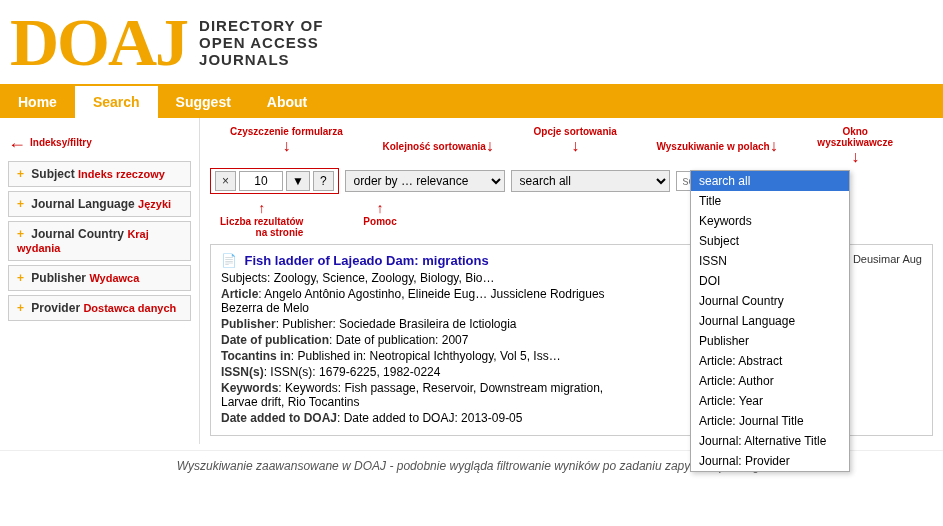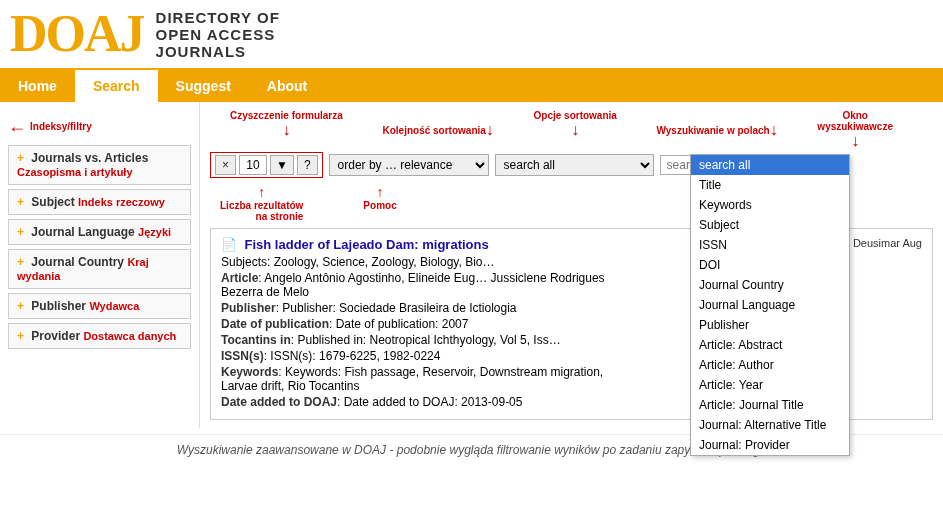--- a/index.html
+++ b/index.html
@@ -1,21 +1,21 @@
 <!DOCTYPE html>
 <html><head>
   <meta charset="utf-8">
   <style>
     * { box-sizing: border-box; margin: 0; padding: 0; }
     body { font-family: Arial, sans-serif; font-size: 13px; background: #fff; width: 943px; }
 
     
     .header { display: flex; align-items: center; padding: 8px 10px; border-bottom: 2px solid #f0a500; }
     .logo-doaj { display: flex; align-items: center; }
-    .logo-letters { font-size: 52px; font-weight: bold; color: #f0a500; line-height: 1; letter-spacing: -2px; font-family: Georgia, serif; }
+    .logo-letters { font-size: 68px; font-weight: bold; color: #f0a500; line-height: 1; letter-spacing: -2px; font-family: Georgia, serif; }
     .logo-text { margin-left: 12px; }
     .logo-text .dir { font-size: 15px; font-weight: bold; color: #333; letter-spacing: 1px; }
 
     
     .nav { background: #f0a500; display: flex; padding: 0; }
     .nav-item { padding: 8px 18px; color: #fff; font-weight: bold; font-size: 14px; cursor: pointer; text-decoration: none; }
     .nav-item.active { background: #fff; color: #f0a500; }
 
     
     .main { display: flex; }
@@ -26,21 +26,21 @@
     .sidebar-item .plus { color: #f0a500; font-weight: bold; margin-right: 4px; }
     .sidebar-item .label { font-weight: bold; color: #333; }
     .sidebar-item .sublabel { color: #cc0000; font-weight: bold; font-size: 11px; }
 
     
     .content { flex: 1; padding: 8px 10px; position: relative; }
 
     
     .search-controls { display: flex; align-items: center; gap: 6px; margin-bottom: 10px; flex-wrap: wrap; }
     .search-btn-x { background: #eee; border: 1px solid #aaa; padding: 2px 6px; cursor: pointer; font-size: 12px; color: #333; }
-    .search-num { background: #fff; border: 1px solid #aaa; padding: 2px 4px; width: 28px; text-align: center; font-size: 12px; }
+    .search-num { background: #fff; border: 1px solid #aaa; padding: 2px 4px; width: 44px; text-align: center; font-size: 12px; }
     .search-arrow { background: #eee; border: 1px solid #aaa; padding: 2px 5px; cursor: pointer; font-size: 12px; }
     .search-q { background: #eee; border: 1px solid #aaa; padding: 2px 6px; cursor: pointer; font-size: 12px; }
     .order-select { padding: 2px 4px; font-size: 12px; border: 1px solid #aaa; min-width: 160px; }
     .field-select { padding: 2px 4px; font-size: 12px; border: 1px solid #aaa; min-width: 100px; }
     .search-text-input { padding: 2px 6px; font-size: 12px; border: 1px solid #aaa; width: 120px; }
 
     
     .dropdown-overlay { position: absolute; left: 490px; top: 52px; background: #fff; border: 1px solid #aaa; z-index: 100; min-width: 160px; box-shadow: 2px 2px 5px rgba(0,0,0,0.2); }
     .dropdown-item { padding: 3px 8px; font-size: 12px; cursor: pointer; }
     .dropdown-item.selected { background: #3375d6; color: #fff; }
@@ -83,25 +83,20 @@
 <div class="main">
 
   <div class="sidebar">
     <div class="sidebar-filter-annot">
       <span style="color:#cc0000;font-weight:bold;font-size:10px;display:flex;align-items:center;gap:4px;">
         <span style="font-size:18px;color:#cc0000;">←</span>
         <span>Indeksy/filtry</span>
       </span>
     </div>
 
-    <div class="sidebar-item">
-      <span class="plus">+</span>
-      <span class="label">Journals vs. Articles</span>
-      <span class="sublabel">Czasopisma i artykuły</span>
-    </div>
     <div class="sidebar-item">
       <span class="plus">+</span>
       <span class="label">Subject</span>
       <span class="sublabel">Indeks rzeczowy</span>
     </div>
     <div class="sidebar-item">
       <span class="plus">+</span>
       <span class="label">Journal Language</span>
       <span class="sublabel">Języki</span>
     </div>

